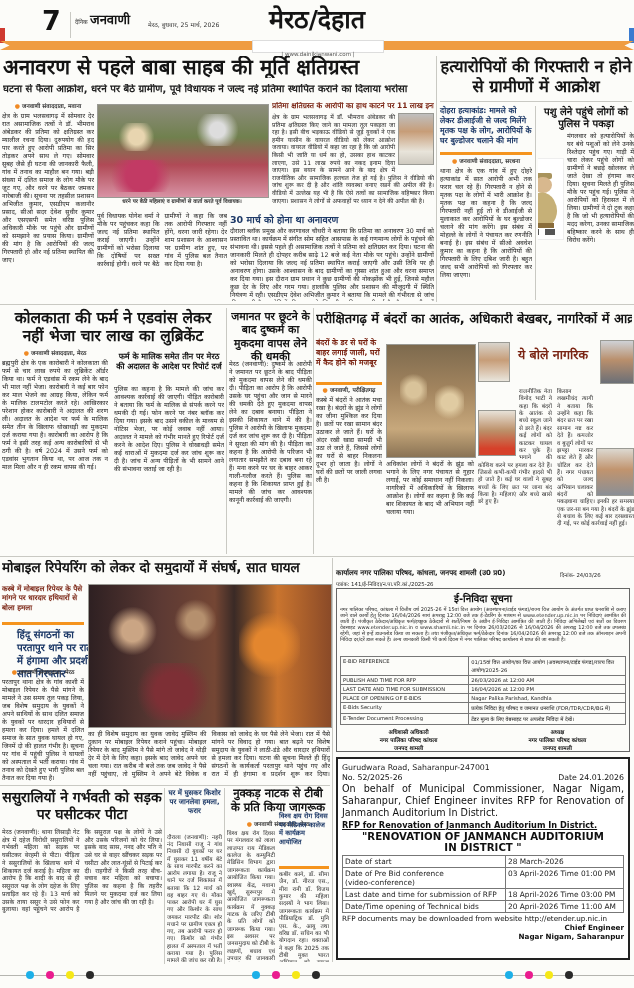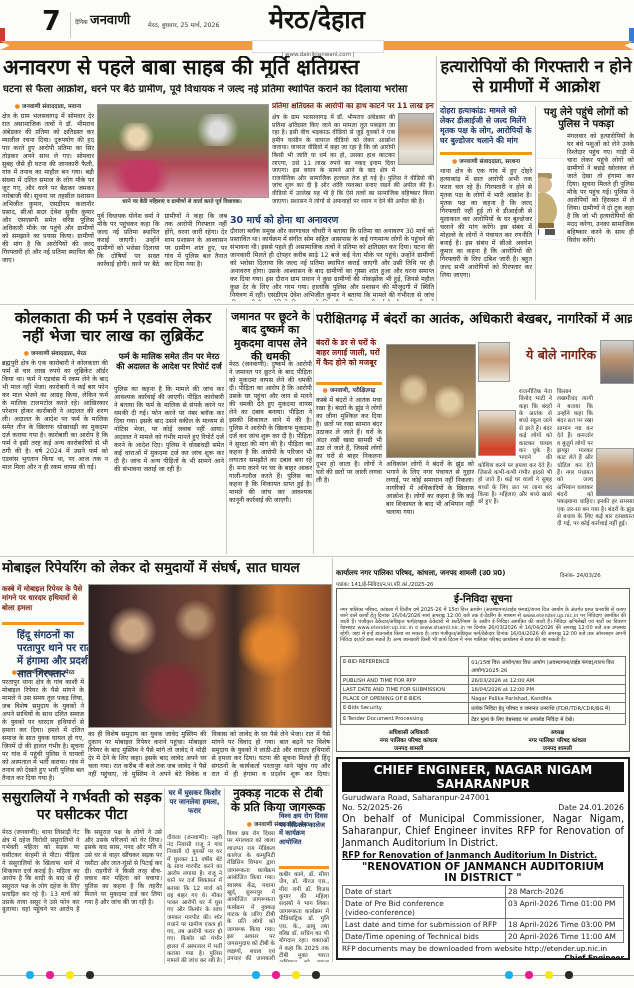--- a/index.html
+++ b/index.html
@@ -115,21 +115,21 @@
   <div class="t byl" style="left:316px;top:386px;width:66px;"><span class="dot">●</span> <span>जनवाणी, परीक्षितगढ़</span></div>
   <div class="t body" style="left:316px;top:396px;width:66px;height:158px;">कस्बे में बंदरों ने आतंक मचा रखा है। बंदरों के झुंड ने लोगों का जीना मुश्किल कर दिया है। छतों पर रखा सामान बंदर उठाकर ले जाते हैं। घरों के अंदर रखी खाद्य सामग्री भी उठा ले जाते हैं, जिससे लोगों का घरों से बाहर निकलना दूभर हो जाता है। लोगों ने घरों की छतों पर जाली लगवा ली है।</div>
 
   <div class="photo" style="left:386px;top:344px;width:88px;height:112px;background:linear-gradient(180deg,#7d6a4e 0%,#a3855f 40%,#c7a87c 75%,#8a7354 100%);">
     <div style="position:absolute;left:15%;top:25%;width:30%;height:30%;background:radial-gradient(circle,#d9c39a 35%,transparent 75%);"></div>
     <div style="position:absolute;left:55%;top:35%;width:32%;height:32%;background:radial-gradient(circle,#e0cba2 35%,transparent 75%);"></div>
   </div>
   <div class="t body" style="left:386px;top:460px;width:88px;height:94px;">अधिकांश लोगों ने बंदरों के झुंड को भगाने के लिए नगर पंचायत से गुहार लगाई, पर कोई समाधान नहीं निकला। नागरिकों में अधिकारियों के खिलाफ आक्रोश है। लोगों का कहना है कि कई बार शिकायत के बाद भी अभियान नहीं चलाया गया।</div>
 
   <div class="photo" style="left:478px;top:342px;width:30px;height:38px;background:linear-gradient(180deg,#d8d4cc 0%,#c79d78 45%,#e9e5dc 100%);"></div>
-  <div class="t hl subm" style="left:510px;top:348px;width:86px;font-size:12.5px;text-align:right;">ये बोले नागरिक</div>
+  <div class="t hl subm" style="left:510px;top:348px;width:86px;font-size:12.5px;text-align:center;">ये बोले नागरिक</div>
   <div class="photo" style="left:600px;top:340px;width:32px;height:42px;background:linear-gradient(180deg,#cfd2d6 0%,#b98f6c 45%,#6b6f77 100%);"></div>
 
   <div class="t body" style="left:478px;top:388px;width:74px;height:166px;font-size:5.8px;">
     <span class="photo" style="float:left;position:relative;display:block;width:36px;height:44px;margin:22px 3px 2px 0;background:linear-gradient(180deg,#e8e2d8 0%,#c2induced 0,#bc8f68 45%,#d6412a 85%);background:linear-gradient(180deg,#e8e2d8 0%,#bc8f68 45%,#d6412a 85%);"></span>
     <span>राजनीतिक नेता विनोद भाटी ने कहा कि बंदरों के आतंक से बच्चे स्कूल जाने से डरते हैं। बंदर कई लोगों को काटकर घायल कर चुके हैं। भगाने की कोशिश करने पर हमला कर देते हैं। जिससे कभी-कभी गंभीर हादसे भी हो जाते हैं। कई घर वालों ने सुबह बच्चों के लिए छत पर जाना बंद किया है। महिलाएं और बच्चे खासे डरे हुए हैं।</span>
   </div>
   <div class="t body" style="left:557px;top:388px;width:77px;height:166px;font-size:5.8px;">
     <span class="photo" style="float:right;position:relative;display:block;width:36px;height:46px;margin:60px 0 2px 3px;background:linear-gradient(180deg,#dcd8d0 0%,#c1946e 45%,#8a8f96 100%);"></span>
     <span>किसान लखमीचंद त्यागी ने बताया कि उन्होंने कहा कि बंदर छत पर रखा सामान नष्ट कर देते हैं। कमजोर व बुजुर्ग लोगों पर झपट्टा मारकर काट लेते हैं और चोटिल कर देते हैं। नगर पंचायत को जल्द अभियान चलाकर बंदरों को पकड़वाना चाहिए। इनकी हर समस्या एक जर-सा बन गया है। बंदरों के झुंड से बचाव के लिए कई बार दरख्वास्त दी गई, पर कोई कार्रवाई नहीं हुई।</span>
   </div>
@@ -208,21 +208,20 @@
   <div class="t body" style="left:167px;top:834px;width:55px;height:128px;font-size:5.7px;">दौराला (जनवाणी): नहरी नंद निवासी राजू ने गांव निवासी दो युवकों पर घर में घुसकर 11 वर्षीय बेटे के साथ मारपीट करने का आरोप लगाया है। राजू ने थाने पर दर्ज शिकायत में बताया कि 12 मार्च को वह बाहर गए थे। मौका पाकर आरोपी घर में घुस गए और किशोर के साथ जमकर मारपीट की। शोर मचाने पर ग्रामीण एकत्र हो गए, तब आरोपी फरार हो गए। किशोर को गंभीर हालत में अस्पताल में भर्ती कराया गया है। पुलिस मामले की जांच कर रही है।</div>
 
   <div class="t hl" style="left:227px;top:787px;width:102px;font-size:11.5px;text-align:center;line-height:1.2;">नुक्कड़ नाटक से टीबी के प्रति किया जागरूक</div>
   <div class="t byl" style="left:227px;top:820px;width:102px;"><span class="dot">●</span> <span>जनवाणी संवाददाता, मेरठ</span></div>
   <div class="t body" style="left:227px;top:830px;width:48px;height:132px;font-size:5.8px;">विश्व क्षय रोग दिवस पर मंगलवार को लाला लाजपत राय मेडिकल कालेज के कम्युनिटी मेडिसिन विभाग द्वारा जागरूकता कार्यक्रम आयोजित किया गया। स्वास्थ्य केंद्र, मवाना खुर्द, सुरूरपुर में आयोजित जागरूकता कार्यक्रम में नुक्कड़ नाटक के जरिए टीबी के प्रति लोगों को जागरूक किया गया। इस अवसर पर जनसमुदाय को टीबी के लक्षणों, बचाव एवं उपचार की जानकारी दी गई।</div>
   <div class="t hl subn" style="left:279px;top:812px;width:50px;font-size:6.6px;line-height:1.3;">विश्व क्षय रोग दिवस पर मेडिकल कालेज में कार्यक्रम आयोजित</div>
   <div class="t orule" style="left:279px;top:866px;width:50px;"></div>
   <div class="t body" style="left:279px;top:871px;width:50px;height:91px;font-size:5.8px;">कबीर काने, डॉ. सीमा जैन, डॉ. नीरज एस., मीरा रानी डॉ. विजय कुमार की महिला सदस्यों ने भाग लिया। जागरूकता कार्यक्रम में पीडियाट्रिक डॉ. मुनि एस. के., आयु तथा वरिष्ठ डॉ. सचिन का भी योगदान रहा। वक्ताओं ने कहा कि 2025 तक टीबी मुक्त भारत अभियान को सफल बनाने के लिए जनसहभागिता, समय पर जांच और सम्पूर्ण उपचार आवश्यक है।</div>
 
   <div class="t" style="left:336px;top:757px;width:294px;height:203px;border:2px solid #222;padding:3px 4px;box-sizing:border-box;overflow:hidden;background:#fff;">
-    <div style="background:#111;color:#fff;font-weight:bold;font-size:12px;text-align:center;padding:1px 0;">CHIEF ENGINEER, NAGAR NIGAM SAHARANPUR</div>
     <div style="text-align:left;font-size:7.8px;color:#222;margin-top:1px;">Gurudwara Road, Saharanpur-247001</div>
     <div style="display:flex;justify-content:space-between;font-size:7.8px;color:#111;margin-top:1px;">
       <span>No. 52/2025-26</span>
       <span>Date 24.01.2026</span>
     </div>
     <div style="font-size:9.6px;text-align:justify;line-height:1.25;color:#111;margin-top:1px;">On behalf of Municipal Commissioner, Nagar Nigam, Saharanpur, Chief Engineer invites RFP for Renovation of Janmanch Auditorium In District.</div>
     <div style="font-weight:bold;font-size:8.2px;text-decoration:underline;color:#111;margin-top:1px;">RFP for Renovation of Janmanch Auditorium In District.</div>
     <div class="pre" style="font-weight:bold;font-size:10.2px;text-align:center;color:#111;margin-top:1px;">"RENOVATION OF JANMANCH AUDITORIUM
 IN DISTRICT "</div>
     <table class="tbl" style="margin-top:2px;font-size:7.4px;">

